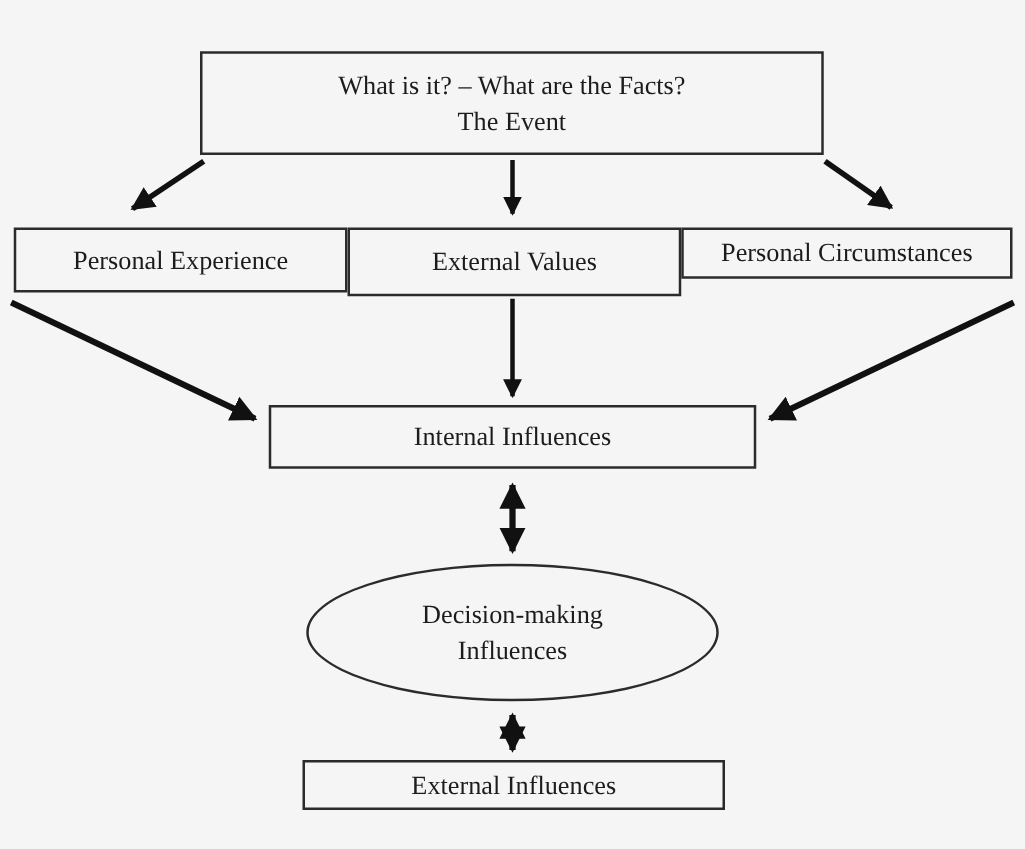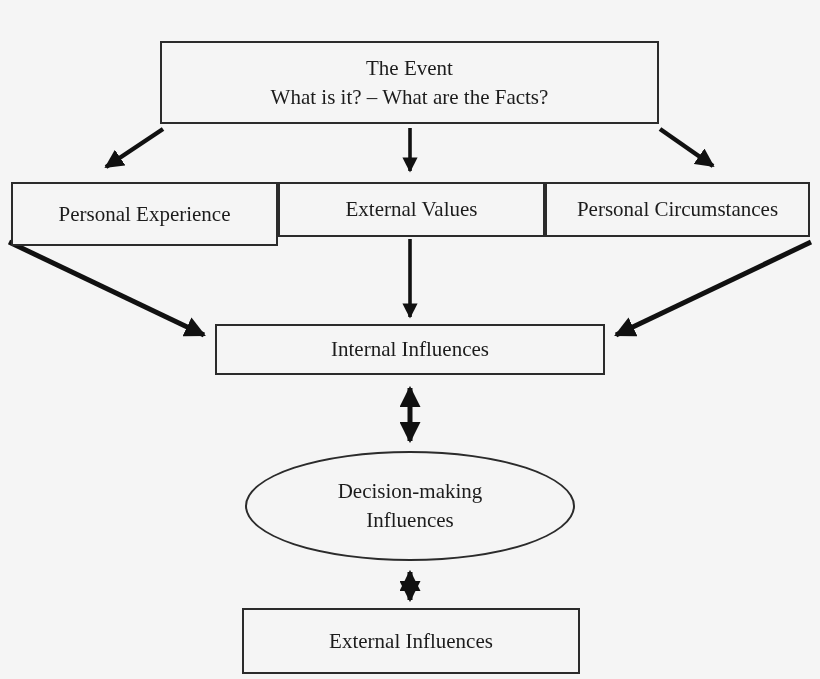--- a/index.html
+++ b/index.html
@@ -24,30 +24,30 @@
     display: flex;
     flex-direction: column;
     align-items: center;
     justify-content: center;
     text-align: center;
     font-size: 21px;
     line-height: 1.38;
     white-space: nowrap;
   }
   .node-event        { left: 160px; top: 41px;  width: 499px; height: 83px; }
-  .node-experience   { left: 11px;  top: 182px; width: 267px; height: 64px; }
+  .node-experience   { left: 11px;  top: 182px; width: 267px; height: 52px; }
   .node-values       { left: 278px; top: 182px; width: 267px; height: 55px; }
-  .node-circumstance { left: 545px; top: 182px; width: 265px; height: 55px; }
+  .node-circumstance { left: 545px; top: 182px; width: 265px; height: 41px; }
   .node-internal     { left: 215px; top: 324px; width: 390px; height: 51px; }
   .node-ellipse      {
     left: 245px; top: 451px; width: 330px; height: 110px;
     border-radius: 50%;
     border-width: 2px;
   }
-  .node-external     { left: 242px; top: 608px; width: 338px; height: 66px; text-align: center; }
+  .node-external     { left: 242px; top: 608px; width: 338px; height: 40px; text-align: center; }
   .arrow-layer {
     position: absolute;
     left: 0; top: 0;
     width: 820px;
     height: 679px;
     pointer-events: none;
   }
 </style>
 </head>
 <body>
@@ -68,22 +68,22 @@
     <line x1="9" y1="242" x2="204" y2="335" stroke="#111111" stroke-width="5" marker-end="url(#ah)"></line>
     <line x1="410" y1="239" x2="410" y2="317" stroke="#111111" stroke-width="3.6" marker-end="url(#ah)"></line>
     <line x1="811" y1="242" x2="616" y2="335" stroke="#111111" stroke-width="5" marker-end="url(#ah)"></line>
 
     <line x1="410" y1="388" x2="410" y2="441" stroke="#111111" stroke-width="5" marker-start="url(#ah)" marker-end="url(#ah)"></line>
 
     <line x1="410" y1="572" x2="410" y2="600" stroke="#111111" stroke-width="5" marker-start="url(#ah)" marker-end="url(#ah)"></line>
   </svg>
 
   <div class="node node-event">
+    <span>What is it? – What are the Facts?</span>
     <span>The Event</span>
-    <span>What is it? – What are the Facts?</span>
   </div>
 
   <div class="node node-experience">
     <span>Personal Experience</span>
   </div>
 
   <div class="node node-values">
     <span>External Values</span>
   </div>
 

